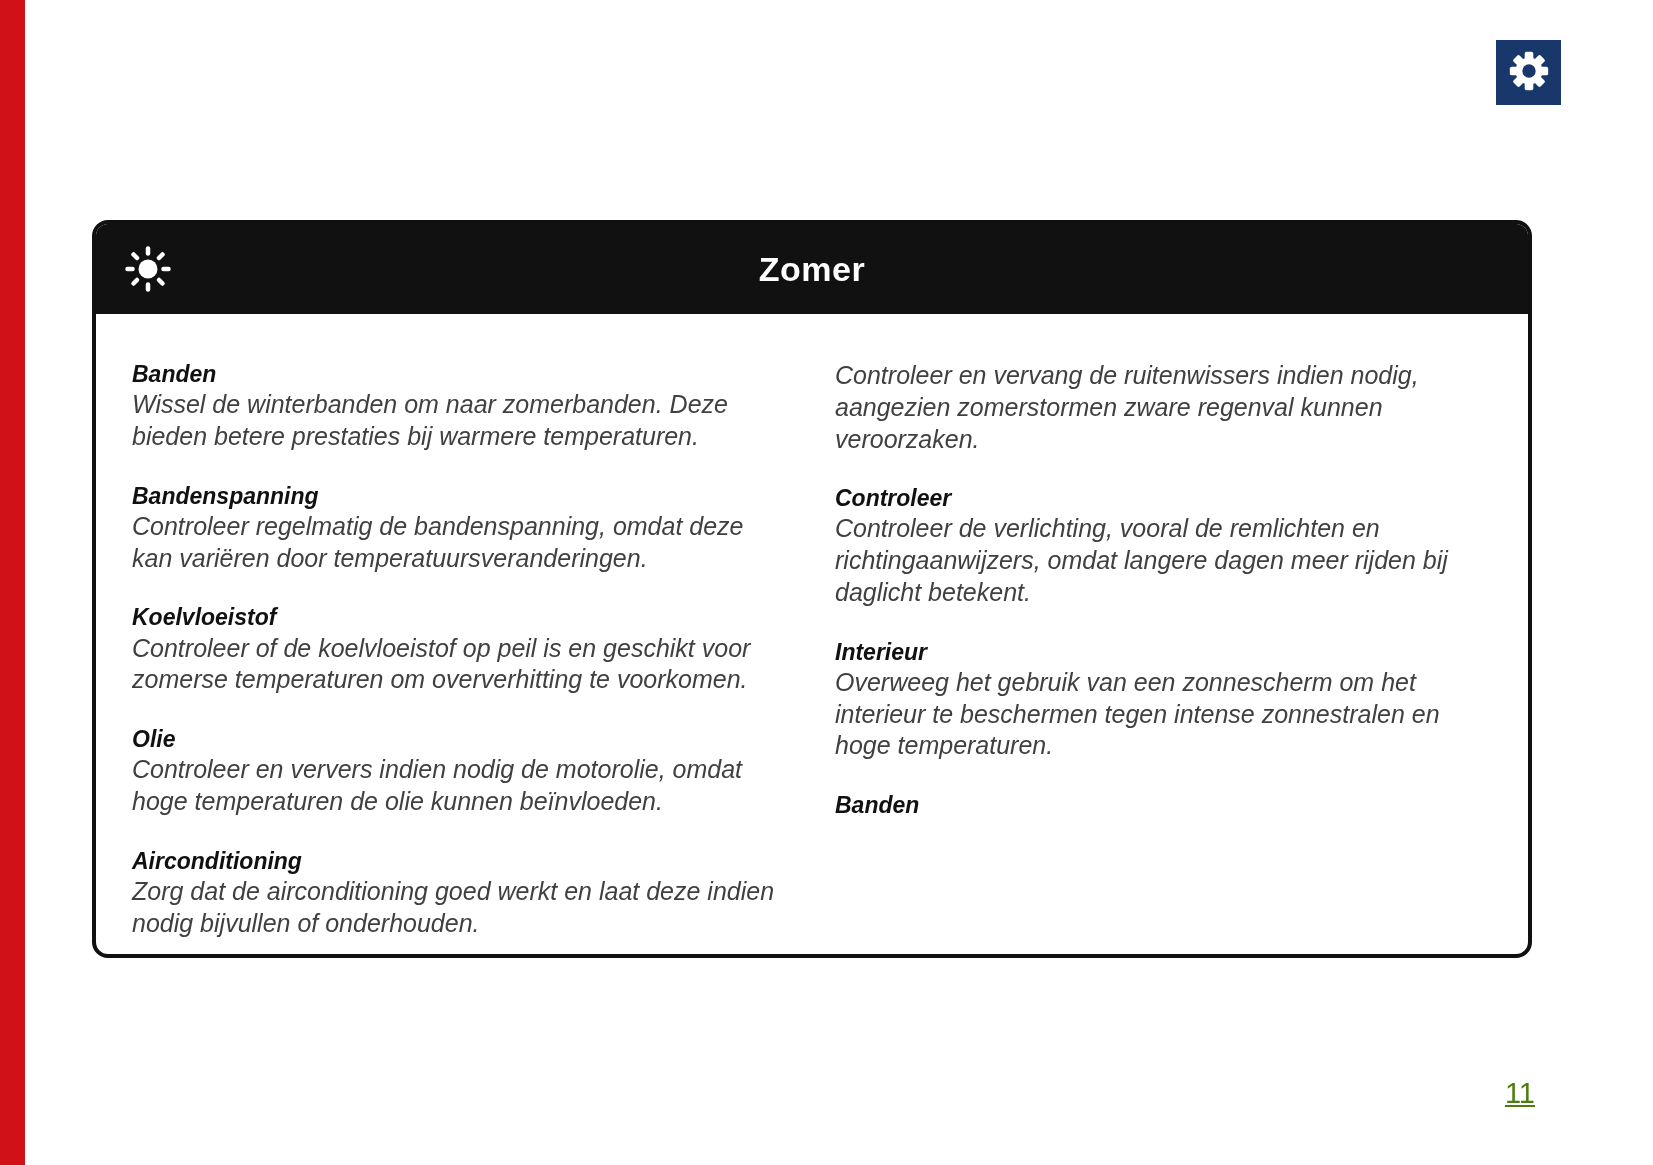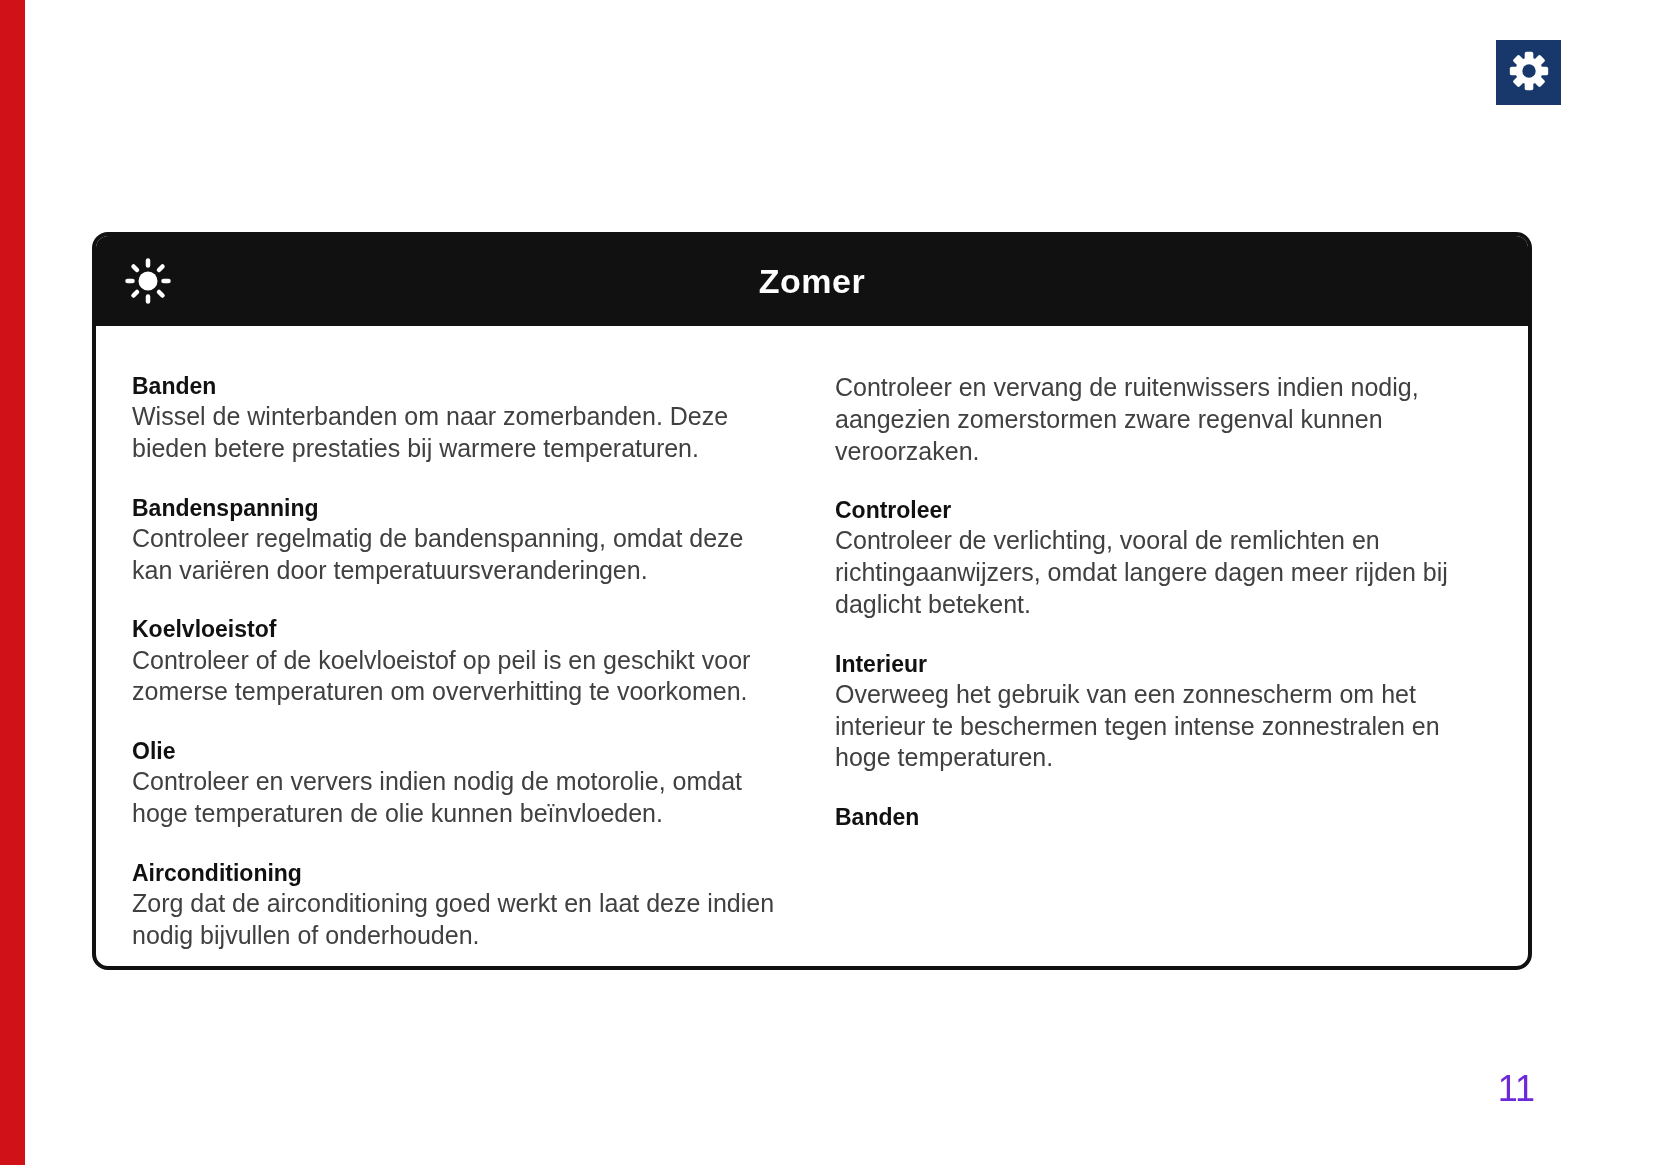--- a/index.html
+++ b/index.html
@@ -25,21 +25,21 @@
     position: absolute;
     top: 40px; right: 92px;
     width: 65px; height: 65px;
     background: #18386b;
     display: flex;
     align-items: center;
     justify-content: center;
   }
   .card {
     position: absolute;
-    left: 92px; top: 232px;
+    left: 92px; top: 220px;
     width: 1440px; height: 738px;
     background: #ffffff;
     border: 4px solid #111111;
     border-radius: 16px;
     overflow: hidden;
   }
   .card-header {
     position: relative;
     height: 90px;
     background: #111111;
@@ -60,40 +60,42 @@
   .card-title {
     color: #ffffff;
     font-size: 34px;
     font-weight: bold;
     letter-spacing: 0.5px;
   }
   .card-body {
     display: flex;
     gap: 46px;
     padding: 46px 36px 0 36px;
+    font-style: italic;
   }
   .col { flex: 1; min-width: 0; }
   .item { margin-bottom: 29px; }
   .item h2 {
     font-size: 23px;
     font-weight: bold;
     line-height: 1.27;
     color: #111111;
   }
   .item p {
     font-size: 25px;
     line-height: 1.27;
     color: #404040;
   }
   .page-number {
     position: absolute;
     right: 118px;
     bottom: 55px;
-    font-size: 36px;
-    color: #6d28d9;
+    font-size: 29px;
+    color: #4d7c0f;
+    text-decoration: underline;
   }
 </style>
 </head>
 <body>
 
 <div class="page">
 
   <div class="accent-bar"></div>
 
   <div class="gear-box">

